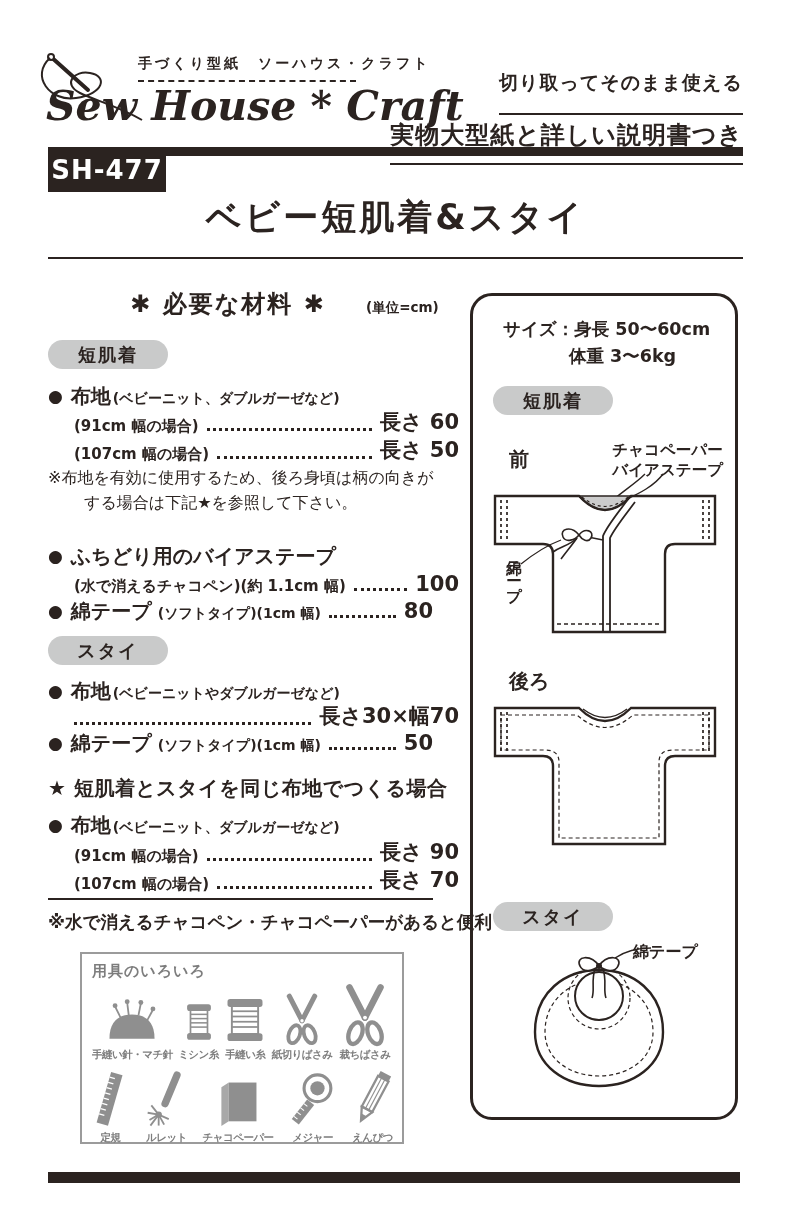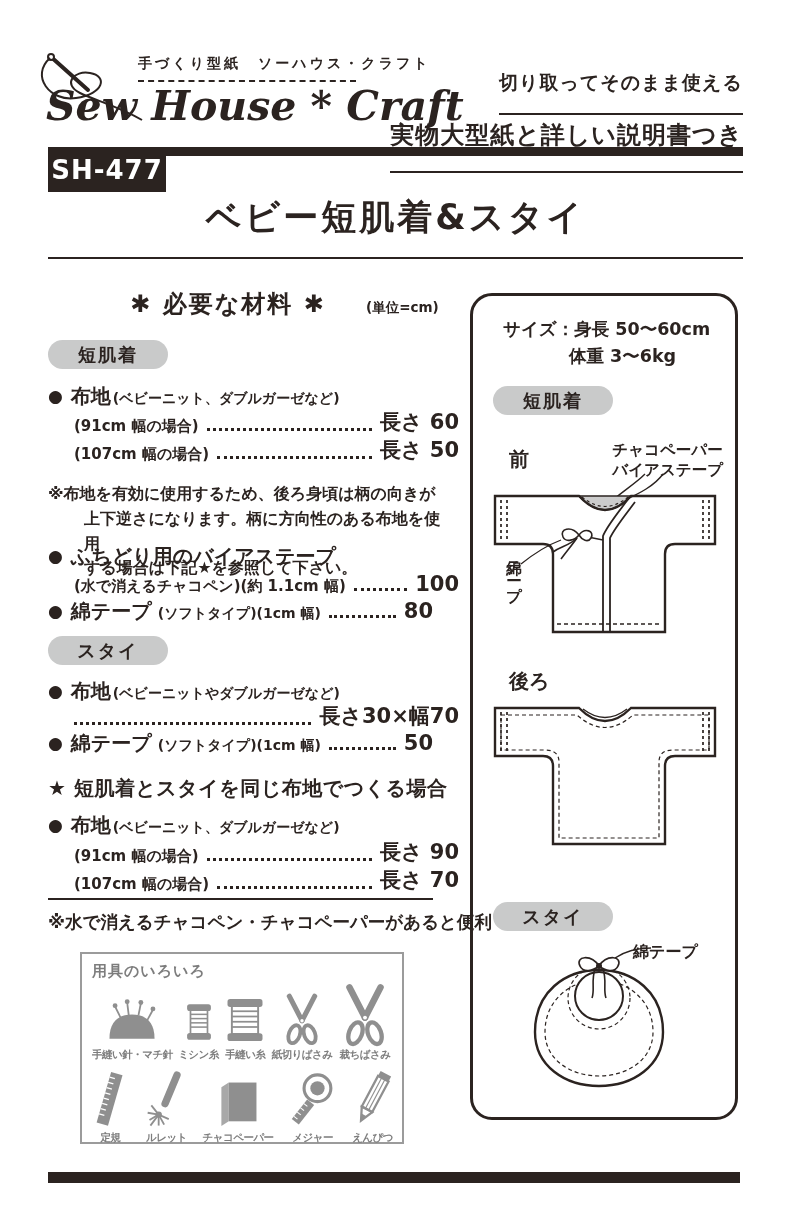--- a/index.html
+++ b/index.html
@@ -8,42 +8,42 @@
     font-family:"DejaVu Sans",sans-serif;color:#2b2320;overflow:hidden;
   }
   .abs{position:absolute;}
   
   #logo-tagline{left:138px;top:55px;font-size:14px;font-weight:700;letter-spacing:3px;white-space:nowrap;}
   #logo-dash{left:138px;top:80px;width:218px;border-top:2px dashed #2b2320;}
   #logo-script{left:46px;top:82px;font-family:"DejaVu Serif",serif;font-style:italic;font-weight:700;
     font-size:41px;letter-spacing:0px;white-space:nowrap;}
   #slogans{right:57px;top:70px;text-align:right;}
   #slogan1{display:inline-block;font-size:19px;font-weight:800;padding-bottom:17px;border-bottom:2.5px solid #2b2320;letter-spacing:1px;}
-  #slogan2{display:block;font-size:24px;font-weight:800;padding:4px 0 20px;border-bottom:2.5px solid #2b2320;letter-spacing:1px;}
+  #slogan2{display:block;font-size:24px;font-weight:800;padding:4px 0 12px;border-bottom:2.5px solid #2b2320;letter-spacing:1px;}
   
   #top-bar{left:48px;top:147px;width:695px;height:9px;background:#2b2320;}
   #code-box{left:48px;top:147px;width:118px;height:45px;background:#2b2320;color:#fff;
     display:flex;align-items:center;justify-content:center;font-size:26px;font-weight:800;letter-spacing:1px;}
   #main-title{left:48px;top:194px;width:695px;text-align:center;font-size:35px;font-weight:900;letter-spacing:3px;}
   #title-rule{left:48px;top:257px;width:695px;border-top:2.5px solid #2b2320;}
   
   .mat{left:48px;width:385px;}
   #mat-heading{top:288px;width:360px;text-align:center;font-size:24px;font-weight:900;letter-spacing:2px;}
   #mat-unit{top:299px;left:412px;font-size:13.5px;font-weight:700;white-space:nowrap;}
   .pill{display:inline-block;background:#c9caca;border-radius:16px;width:120px;height:29px;line-height:29px;
     text-align:center;font-size:18px;font-weight:800;letter-spacing:2px;}
   .item{display:flex;align-items:baseline;white-space:nowrap;}
   .bullet{font-size:17px;margin-right:8px;position:relative;top:-1px;}
   .iname{font-size:20px;font-weight:800;}
   .inote{font-size:14px;font-weight:700;margin-left:2px;}
   .row{display:flex;align-items:flex-end;padding-left:26px;white-space:nowrap;}
   .rlbl{font-size:15px;font-weight:700;}
   .leader{flex:1;margin:0 8px 5px 8px;border-bottom:3px dotted #2b2320;height:0;}
   .rval{font-size:21px;font-weight:800;}
-  .note{font-size:16px;font-weight:700;line-height:1.55;padding-left:18px;text-indent:-18px;margin-top:16px;}
+  .note{font-size:16px;font-weight:400;line-height:1.55;padding-left:18px;text-indent:-18px;}
   .note .l2{padding-left:18px;text-indent:0;}
   #star-heading{font-size:20px;font-weight:800;letter-spacing:0.5px;white-space:nowrap;}
   #mat-divider{border-top:2px solid #2b2320;width:385px;}
   #mat-tip{font-size:17.5px;font-weight:800;white-space:nowrap;}
   
   #tools-box{left:80px;top:952px;width:324px;height:192px;border:2px solid #9b9b9b;box-sizing:border-box;padding:8px 10px 6px;}
   #tools-title{font-size:15px;font-weight:800;color:#7d7d7d;letter-spacing:1px;}
   .tool-row{display:flex;justify-content:space-between;align-items:flex-end;margin-top:2px;}
   .tool-row2{display:flex;justify-content:center;gap:14px;align-items:flex-end;margin-top:6px;}
   .tool{display:flex;flex-direction:column;align-items:center;}
@@ -105,21 +105,20 @@
   <span class="leader"></span>
   <span class="rval">長さ 60</span>
 </div>
 <div class="abs mat row" style="top:436px;">
   <span class="rlbl">(107cm 幅の場合)</span>
   <span class="leader"></span>
   <span class="rval">長さ 50</span>
 </div>
 <div class="abs mat note" style="top:466px;">
   <div>※布地を有効に使用するため、後ろ身頃は柄の向きが</div>
-  <div class="l2">上下逆さになります。柄に方向性のある布地を使用</div>
   <div class="l2">する場合は下記★を参照して下さい。</div>
 </div>
 
 <div class="abs mat item" style="top:543px;">
   <span class="bullet">●</span>
   <span class="iname">ふちどり用のバイアステープ</span>
 </div>
 <div class="abs mat row" style="top:572px;">
   <span class="rlbl">(水で消えるチャコペン)(約 1.1cm 幅)</span>
   <span class="leader"></span>

